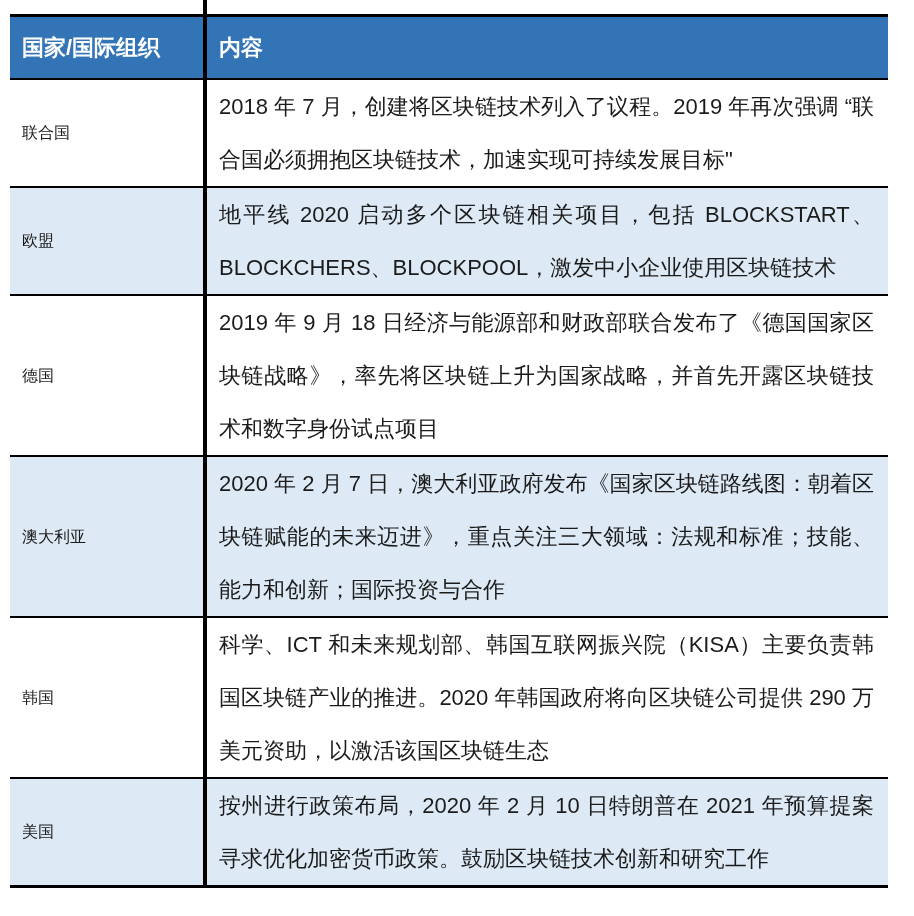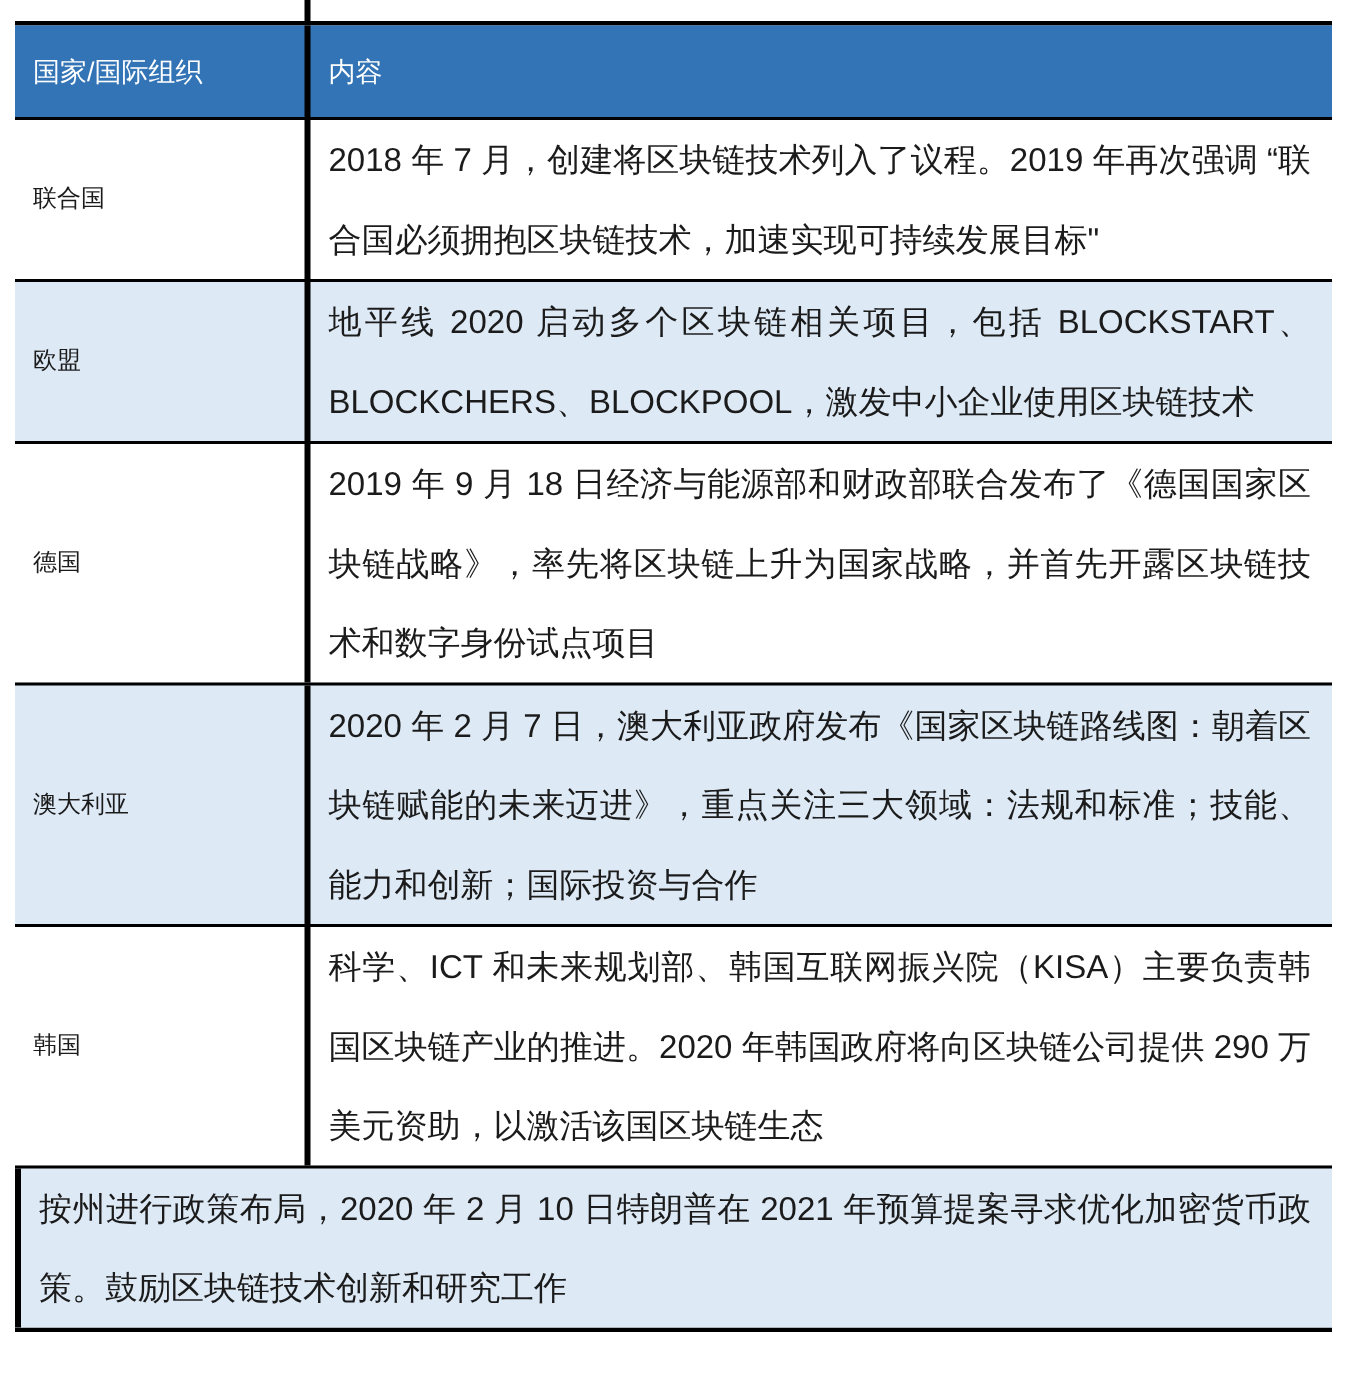--- a/index.html
+++ b/index.html
@@ -73,22 +73,22 @@
   .cell-content p {
     margin: 0;
     width: 100%;
     line-height: 53px;
     text-align: justify;
   }
   .header-row .cell-org,
   .header-row .cell-content {
     height: 61px;
     color: #ffffff;
-    font-weight: normal;
-    font-size: 18px;
+    font-weight: bold;
+    font-size: 22px;
   }
   .header-row .cell-content p {
     line-height: normal;
     text-align: left;
   }
   .org-name {
     line-height: 28px;
   }
 </style>
 </head>
@@ -150,20 +150,23 @@
       <div class="trow">
         <div class="cell-org">
           <span class="org-name">韩国</span>
         </div>
         <div class="cell-content">
           <p>科学、ICT 和未来规划部、韩国互联网振兴院（KISA）主要负责韩国区块链产业的推进。2020 年韩国政府将向区块链公司提供 290 万美元资助，以激活该国区块链生态</p>
         </div>
       </div>
 
       <div class="trow">
+        <div class="cell-org">
+          <span class="org-name">美国</span>
+        </div>
         <div class="cell-content">
           <p>按州进行政策布局，2020 年 2 月 10 日特朗普在 2021 年预算提案寻求优化加密货币政策。鼓励区块链技术创新和研究工作</p>
         </div>
       </div>
 
     </div>
   </div>
 </div>
 
 </body></html>

